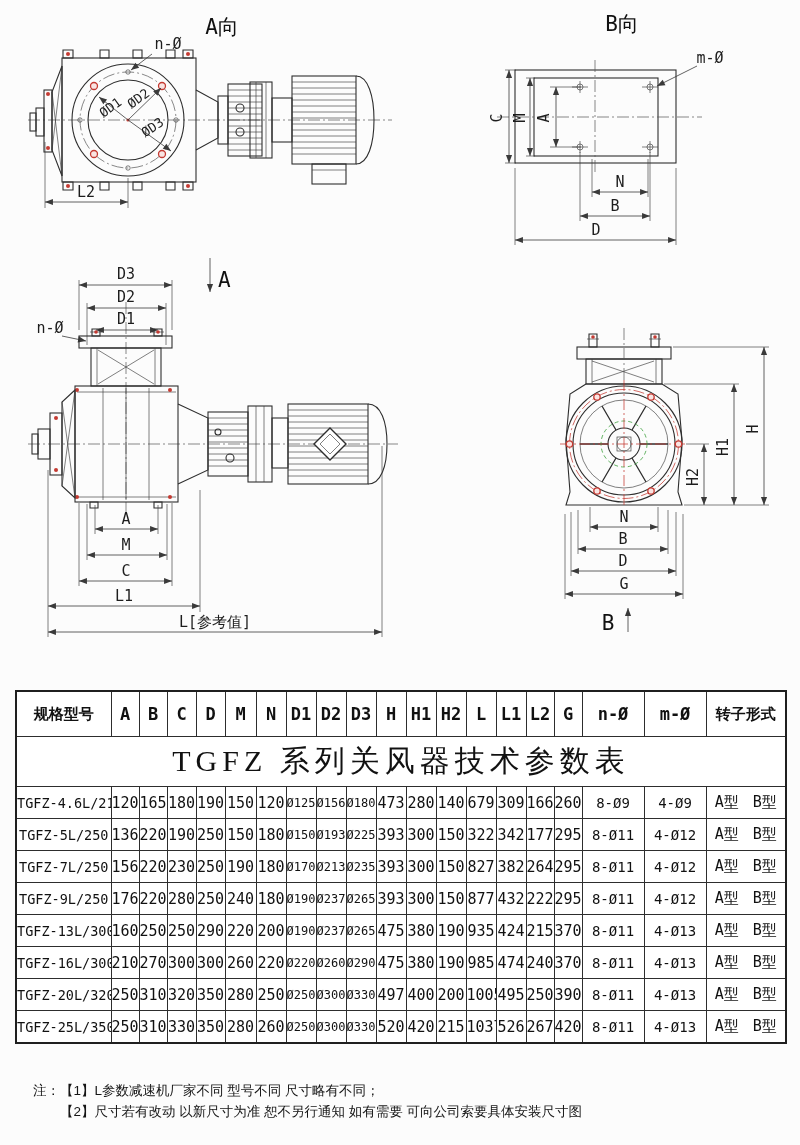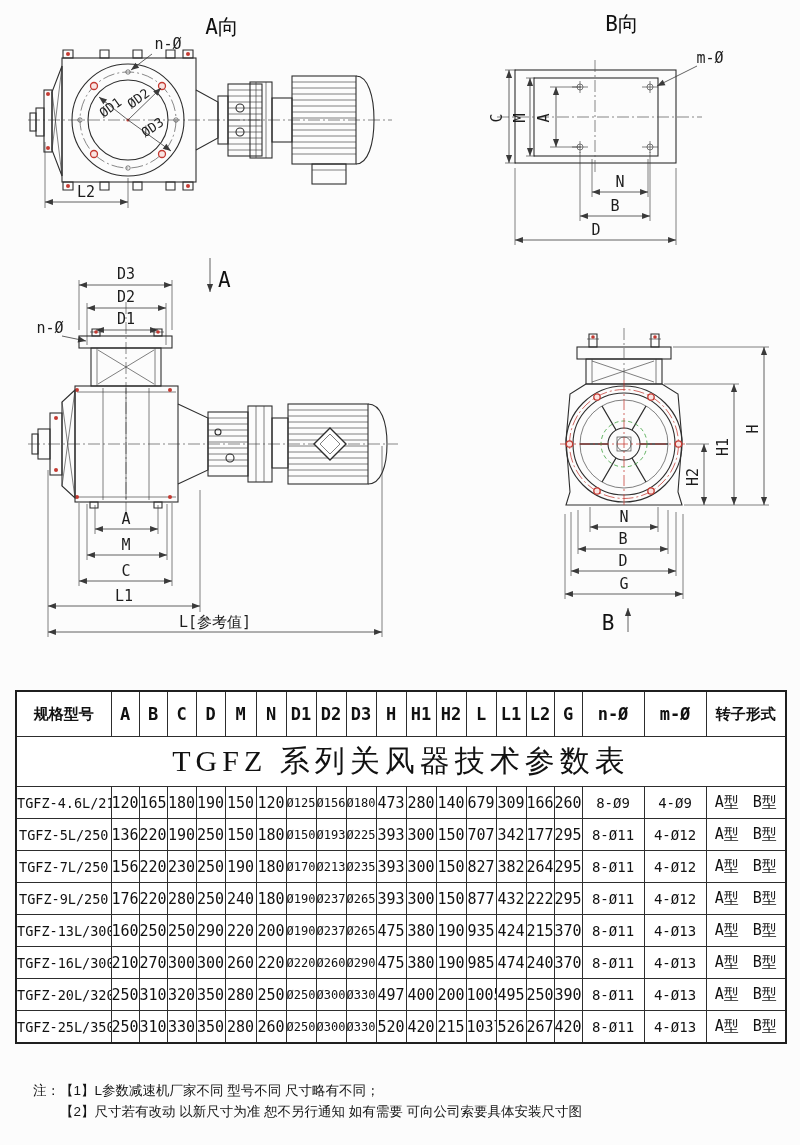--- a/index.html
+++ b/index.html
@@ -364,21 +364,21 @@
           <td class="col-num">190</td>
           <td class="col-num">250</td>
           <td class="col-num">150</td>
           <td class="col-num">180</td>
           <td class="col-dia">Ø150</td>
           <td class="col-dia">Ø193</td>
           <td class="col-dia">Ø225</td>
           <td class="col-num">393</td>
           <td class="col-num">300</td>
           <td class="col-num">150</td>
-          <td class="col-num">707</td>
+          <td class="col-num">322</td>
           <td class="col-num">342</td>
           <td class="col-num">177</td>
           <td class="col-num">295</td>
           <td class="col-hole">8-Ø11</td>
           <td class="col-hole">4-Ø12</td>
           <td class="col-rotor">A型 B型</td>
         </tr>
         <tr>
           <td class="col-model">TGFZ-7L/250</td>
           <td class="col-num">156</td>

